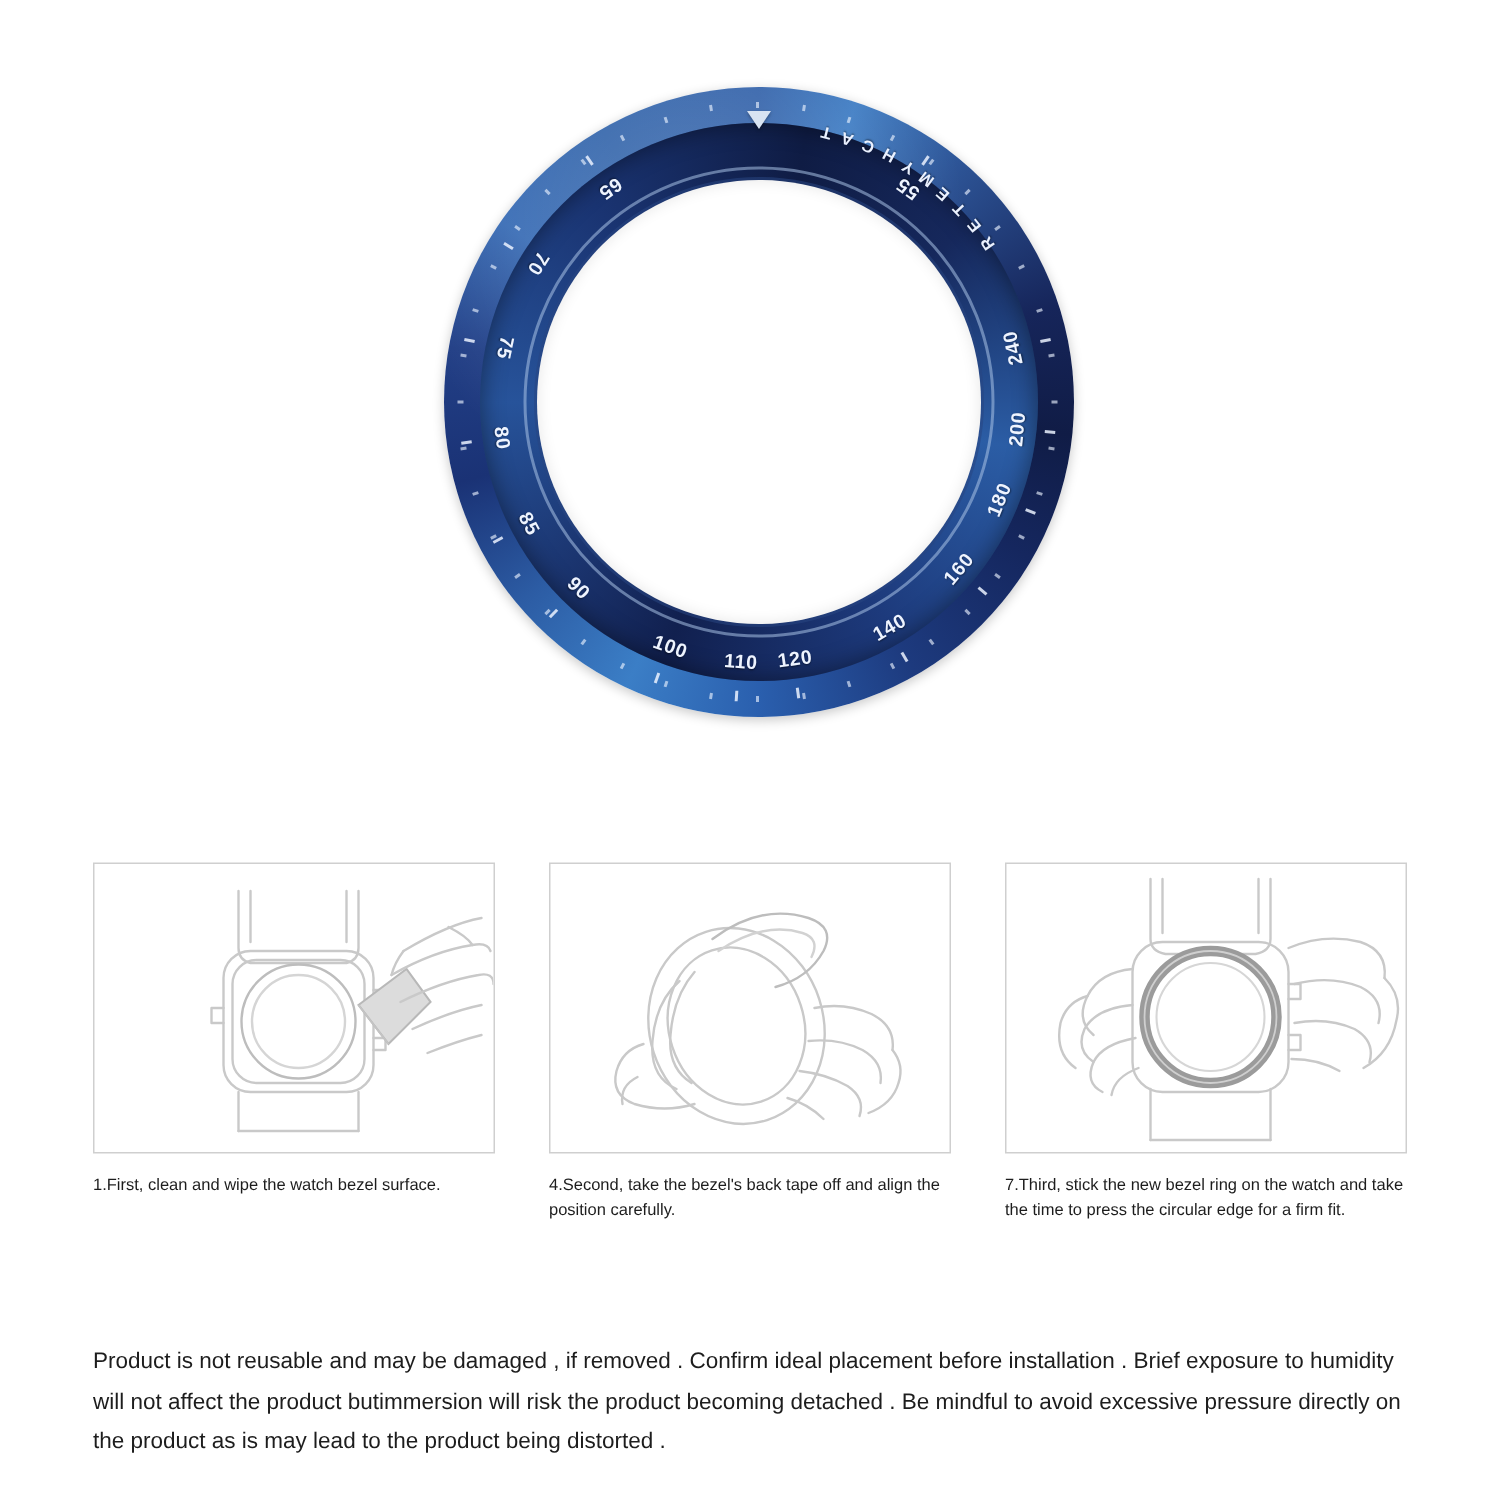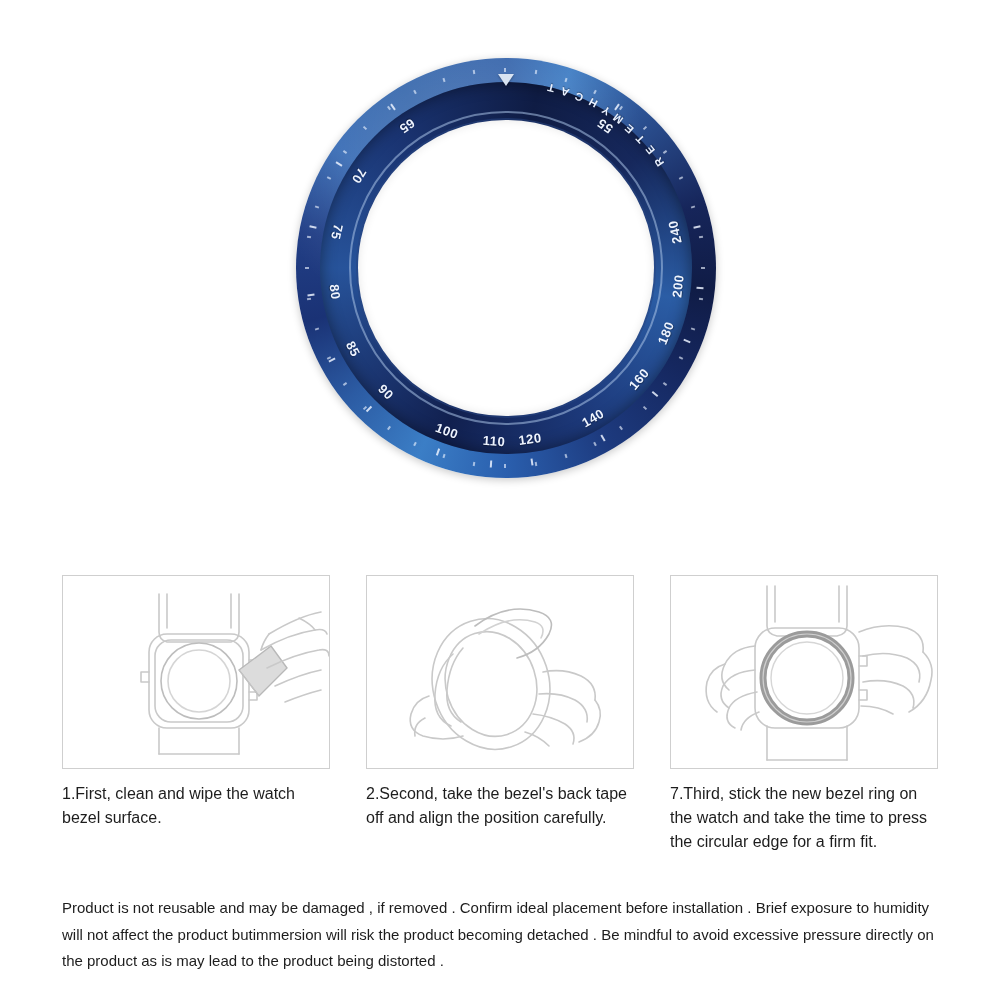--- a/index.html
+++ b/index.html
@@ -144,21 +144,21 @@
   .step-frame {
     width: 266px;
     height: 192px;
     border: 1px solid #cfcfcf;
     background: #fff;
     position: relative;
     overflow: hidden;
   }
   .step-caption {
     margin-top: 13px;
-    font-size: 16px;
+    font-size: 11px;
     line-height: 1.5;
     color: #1d1d1d;
   }
 
   
   .note {
     position: absolute;
     left: 62px;
     top: 880px;
     width: 880px;
@@ -324,21 +324,21 @@
           <path d="M58 142 Q46 148 48 160"></path>
 
           <path d="M176 96 Q196 92 214 100 Q230 108 228 124"></path>
           <path d="M172 118 Q192 116 208 124 Q222 132 220 146"></path>
           <path d="M166 138 Q184 140 198 148 Q210 156 206 168"></path>
           <path d="M158 156 Q172 160 182 170"></path>
           <path d="M228 124 Q236 134 232 146 Q228 160 212 166"></path>
         </g>
       </svg>
     </div>
-    <div class="step-caption">2.Second, take the bezel's back tape off and align the position carefully.</div>
+    <div class="step-caption">4.Second, take the bezel's back tape off and align the position carefully.</div>
   </div>
 
   <div class="step">
     <div class="step-frame">
       <svg viewBox="0 0 266 192" width="266" height="192" aria-hidden="true">
         <g fill="none" stroke="#c9c9c9" stroke-width="1.6" stroke-linecap="round" stroke-linejoin="round">
 
           <path d="M96 10 L96 50 Q96 58 106 60 L166 60 Q176 58 176 50 L176 10"></path>
           <path d="M104 10 L104 46"></path>
           <path d="M168 10 L168 46"></path>

